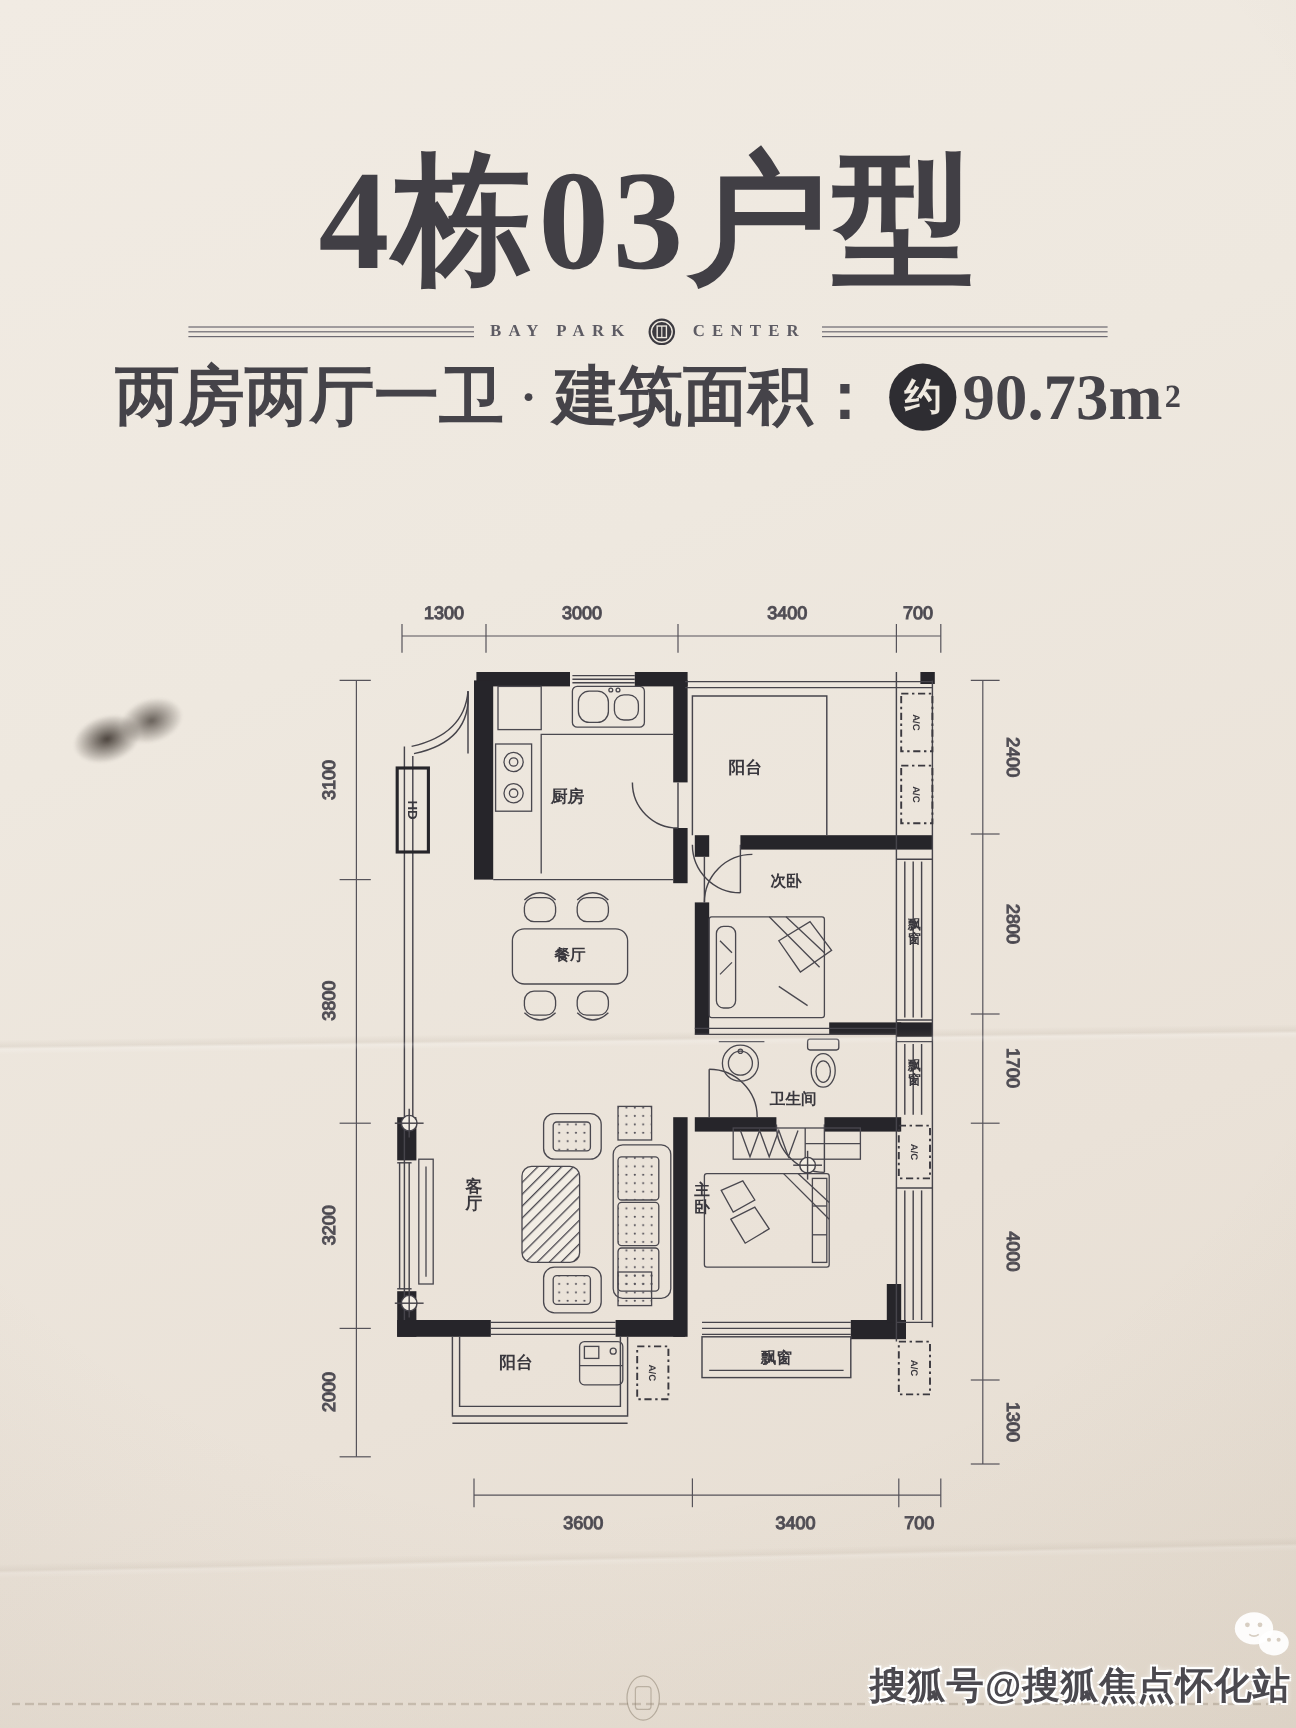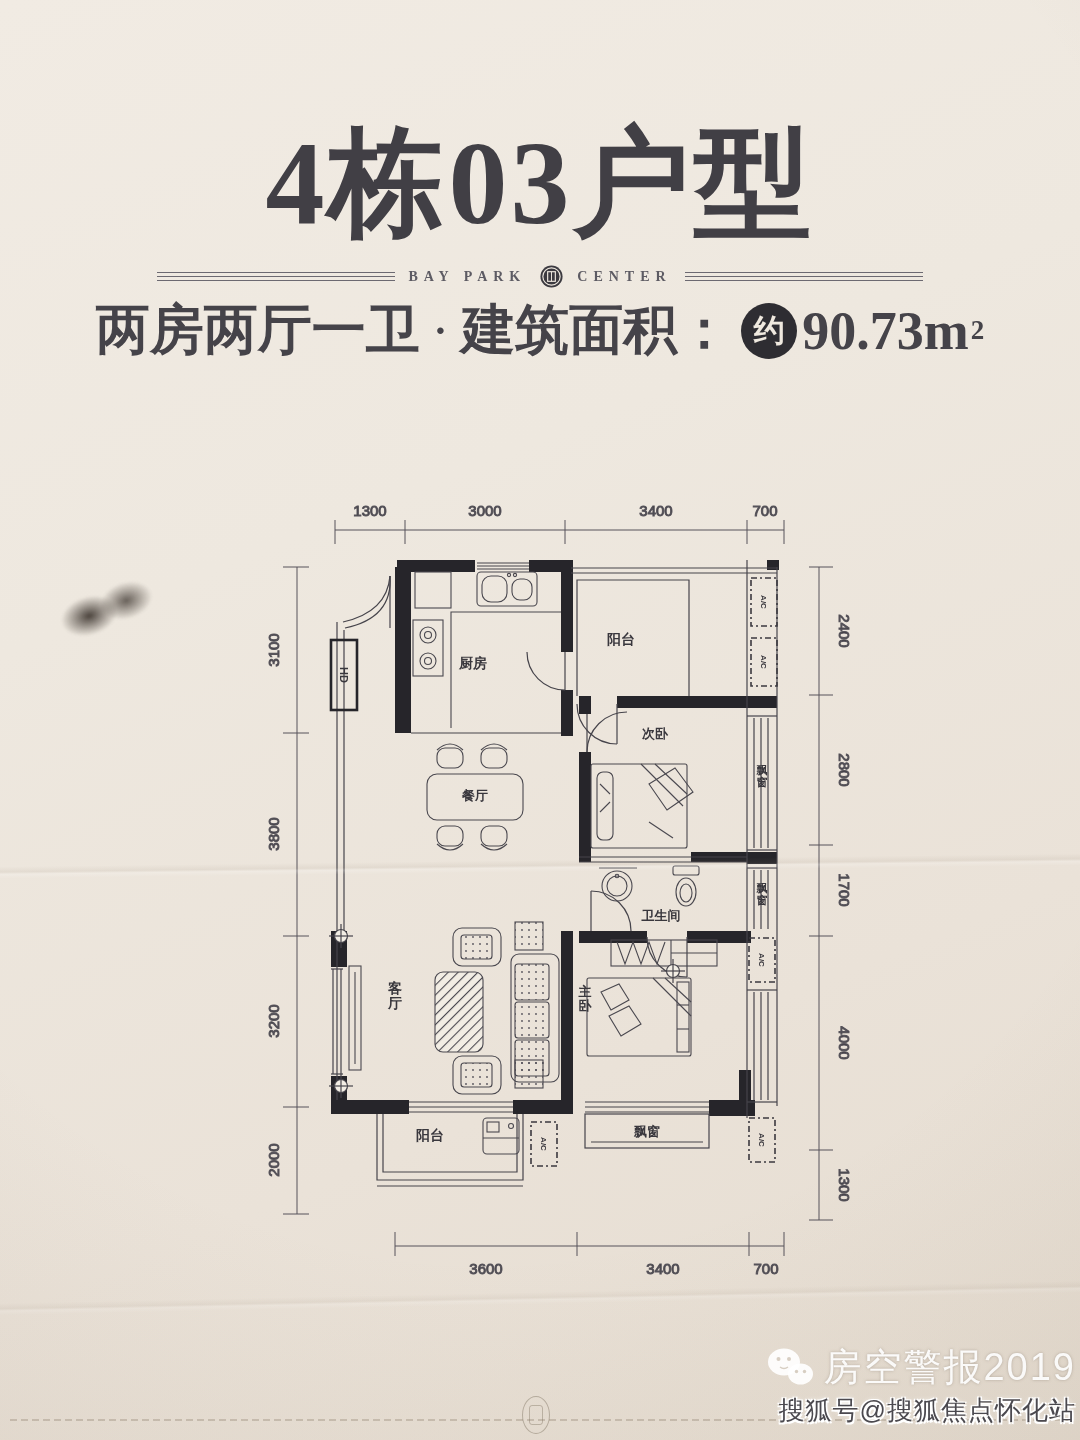--- a/index.html
+++ b/index.html
@@ -51,21 +51,21 @@
   .lbl-room-sm{font-size:13px;font-weight:700;text-anchor:middle;}
   .lbl-bay{font-size:11px;font-weight:700;text-anchor:middle;}
   .lbl-dim{font-size:15px;text-anchor:middle;fill:#3f3d43;}
   .lbl-tiny{font-size:8px;font-weight:700;text-anchor:middle;}
   .lbl-hd{font-size:11px;font-weight:700;text-anchor:middle;}
   
   .watermark{position:absolute;right:4px;top:1342px;text-align:right;}
   .wm-line1{display:flex;align-items:center;justify-content:flex-end;gap:8px;
     color:rgba(255,255,255,.92);font-size:38px;letter-spacing:2px;
     text-shadow:0 0 3px rgba(140,128,115,.55);}
-  .wm-line2{margin-top:0px;font-size:26px;font-weight:400;letter-spacing:1px;color:#4b494f;
+  .wm-line2{margin-top:0px;font-size:31px;font-weight:700;letter-spacing:1px;color:#4b494f;
     text-shadow:-1.5px -1.5px 0 #fff,1.5px -1.5px 0 #fff,-1.5px 1.5px 0 #fff,1.5px 1.5px 0 #fff,0 0 5px #fff;}
   .wm-icon{width:48px;height:42px;flex:0 0 auto;}
 </style>
 </head>
 <body>
 
 <div class="page">
 
   <div class="title">4栋03户型</div>
 
@@ -444,18 +444,17 @@
     <div class="wm-line1">
       <svg class="wm-icon" viewBox="0 0 48 42">
         <ellipse cx="17" cy="15" rx="16" ry="13.5" fill="rgba(255,255,255,.92)"></ellipse>
         <circle cx="11.5" cy="12" r="2" fill="#d7cec2"></circle>
           <circle cx="22" cy="12" r="2" fill="#d7cec2"></circle>
         <path d="M13,20 Q17,23 21,20" stroke="#d7cec2" stroke-width="1.4" fill="none"></path>
         <ellipse cx="33.5" cy="27" rx="12.5" ry="10.5" fill="rgba(255,255,255,.92)"></ellipse>
         <circle cx="29.5" cy="24.5" r="1.7" fill="#d7cec2"></circle>
           <circle cx="37.5" cy="24.5" r="1.7" fill="#d7cec2"></circle>
       </svg>
-      <span>房空警报2019</span>
     </div>
     <div class="wm-line2">搜狐号@搜狐焦点怀化站</div>
   </div>
 
 </div>
 
 </body></html>

